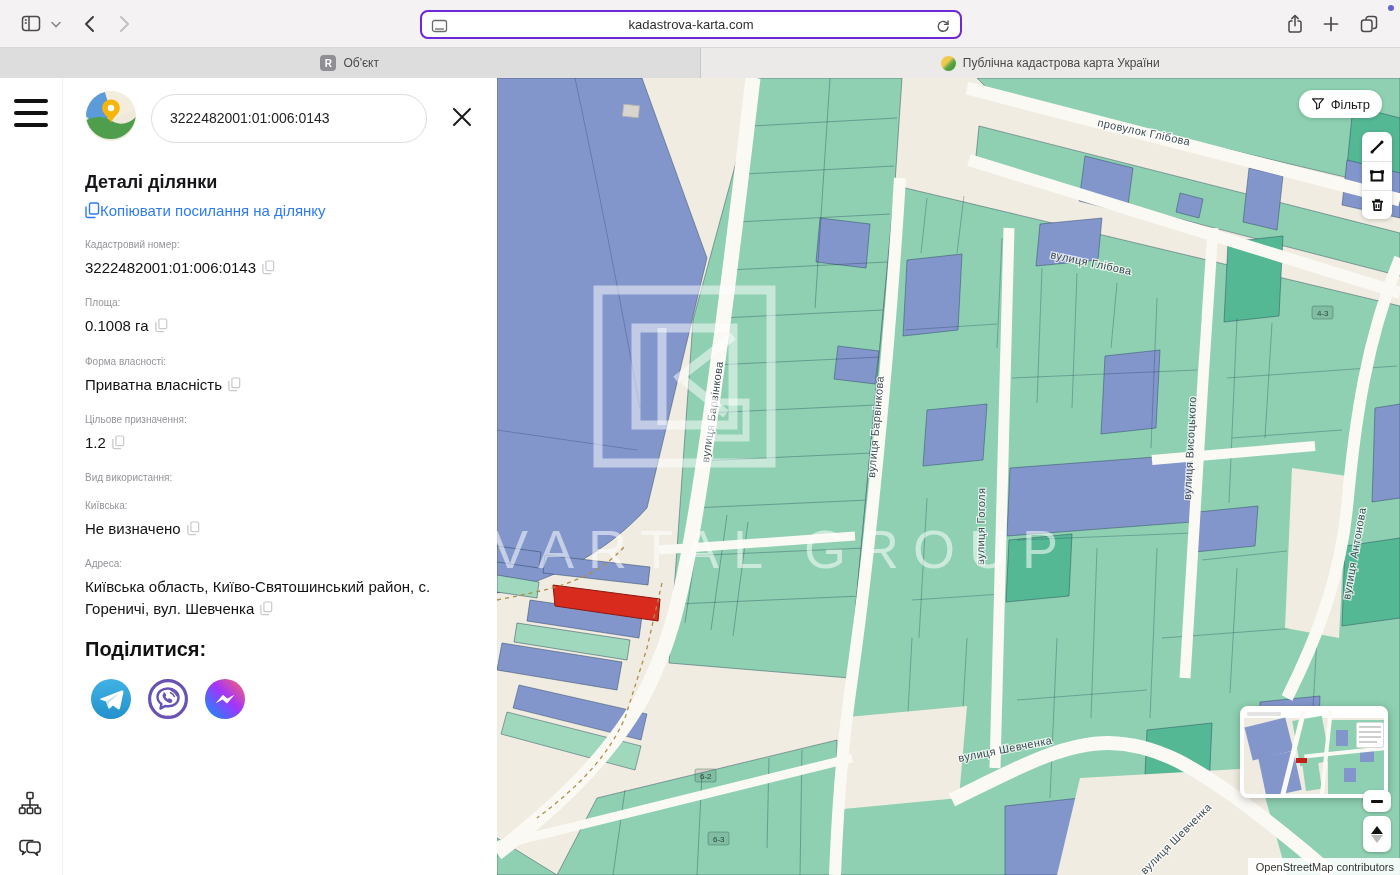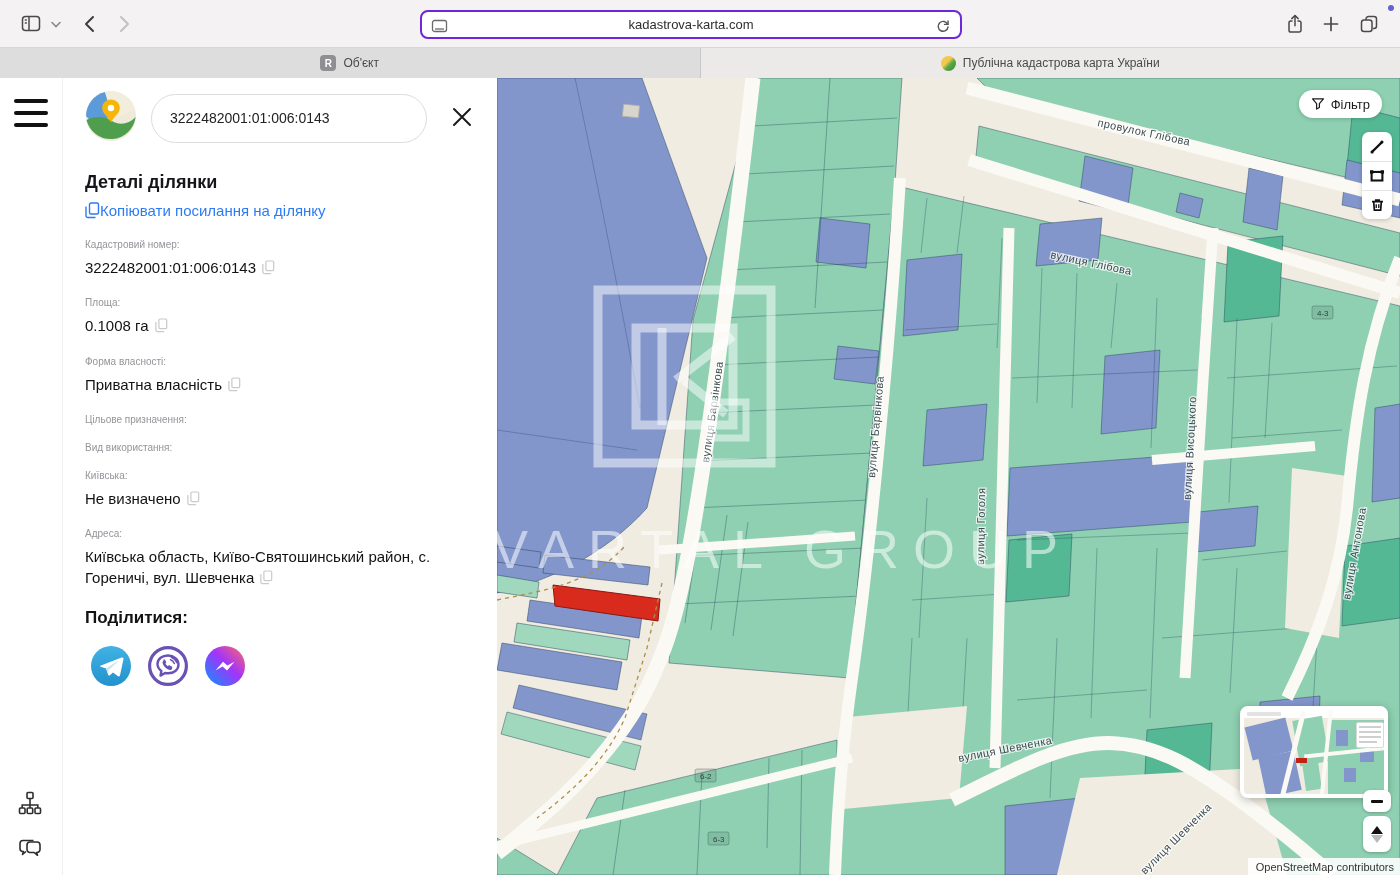--- a/index.html
+++ b/index.html
@@ -32,21 +32,21 @@
   .searchrow { display:flex; align-items:center; gap:14px; }
   .search { flex:1; height:49px; border:1px solid #dcdcdc; border-radius:25px; padding:0 18px; font-size:14px; color:#222; outline:none; font-family:"Liberation Sans",sans-serif; }
   .closex { background:none; border:none; padding:4px; cursor:pointer; margin-left:6px; }
   .dtitle { font-size:18px; font-weight:bold; color:#16161a; margin-top:26px; }
   .copylink { display:flex; align-items:flex-start; margin-top:9px; color:#2d7bf4; font-size:15px; cursor:pointer; }
   .fields { margin-top:20px; }
   .field { margin-bottom:17px; }
   .flabel { font-size:10px; color:#94949a; margin-bottom:7px; }
   .fvalue { font-size:15px; color:#121212; line-height:1.42; max-width:352px; }
   .fvalue .cpy { margin-left:6px; vertical-align:-2px; }
-  .share-h { font-size:17px; font-weight:bold; color:#121212; margin-top:8px; }
+  .share-h { font-size:20px; font-weight:bold; color:#121212; margin-top:8px; }
   .share-row { display:flex; gap:5px; margin-top:12px; }
   .share-btn { width:52px; height:52px; display:flex; align-items:center; justify-content:center; cursor:pointer; }
 
   
   .map { position:relative; width:903px; height:797px; overflow:hidden; background:#f0ece1; flex:none; }
   .map svg.base { position:absolute; left:0; top:0; }
   .wm-logo { position:absolute; left:95px; top:206px; pointer-events:none; }
   .wm-text { position:absolute; left:-55px; top:440px; font-size:54px; letter-spacing:14px; color:rgba(255,255,255,.55); font-weight:500; white-space:nowrap; pointer-events:none; }
   .filterbtn { position:absolute; right:18px; top:12px; height:28px; background:#fff; border:none; border-radius:14px; display:flex; align-items:center; gap:6px; padding:0 12px; font-size:13px; color:#1c1c1e; box-shadow:0 1px 4px rgba(0,0,0,.18); cursor:pointer; font-family:"Liberation Sans",sans-serif; }
   .tools { position:absolute; right:8px; top:54px; width:30px; background:#fff; border-radius:7px; box-shadow:0 1px 4px rgba(0,0,0,.2); overflow:hidden; }
@@ -215,20 +215,24 @@
       </div>
       <div class="field">
         <div class="flabel">Форма власності:</div>
         <div class="fvalue"><span>Приватна власність</span><span class="cpy"><svg width="13" height="15" viewBox="0 0 15 17" fill="none" stroke="#c9c9ce" stroke-width="1.4">
                 <rect x="4.5" y="1" width="9" height="11" rx="1.5"></rect>
                 <path d="M10.5 15.5H2.8A1.8 1.8 0 0 1 1 13.7V4.5"></path>
               </svg></span></div>
       </div>
       <div class="field">
         <div class="flabel">Цільове призначення:</div>
+        <div class="fvalue"><span>1.2</span><span class="cpy"><svg width="13" height="15" viewBox="0 0 15 17" fill="none" stroke="#c9c9ce" stroke-width="1.4">
+                <rect x="4.5" y="1" width="9" height="11" rx="1.5"></rect>
+                <path d="M10.5 15.5H2.8A1.8 1.8 0 0 1 1 13.7V4.5"></path>
+              </svg></span></div>
       </div>
       <div class="field">
         <div class="flabel">Вид використання:</div>
       </div>
       <div class="field">
         <div class="flabel">Київська:</div>
         <div class="fvalue"><span>Не визначено</span><span class="cpy"><svg width="13" height="15" viewBox="0 0 15 17" fill="none" stroke="#c9c9ce" stroke-width="1.4">
                 <rect x="4.5" y="1" width="9" height="11" rx="1.5"></rect>
                 <path d="M10.5 15.5H2.8A1.8 1.8 0 0 1 1 13.7V4.5"></path>
               </svg></span></div>

